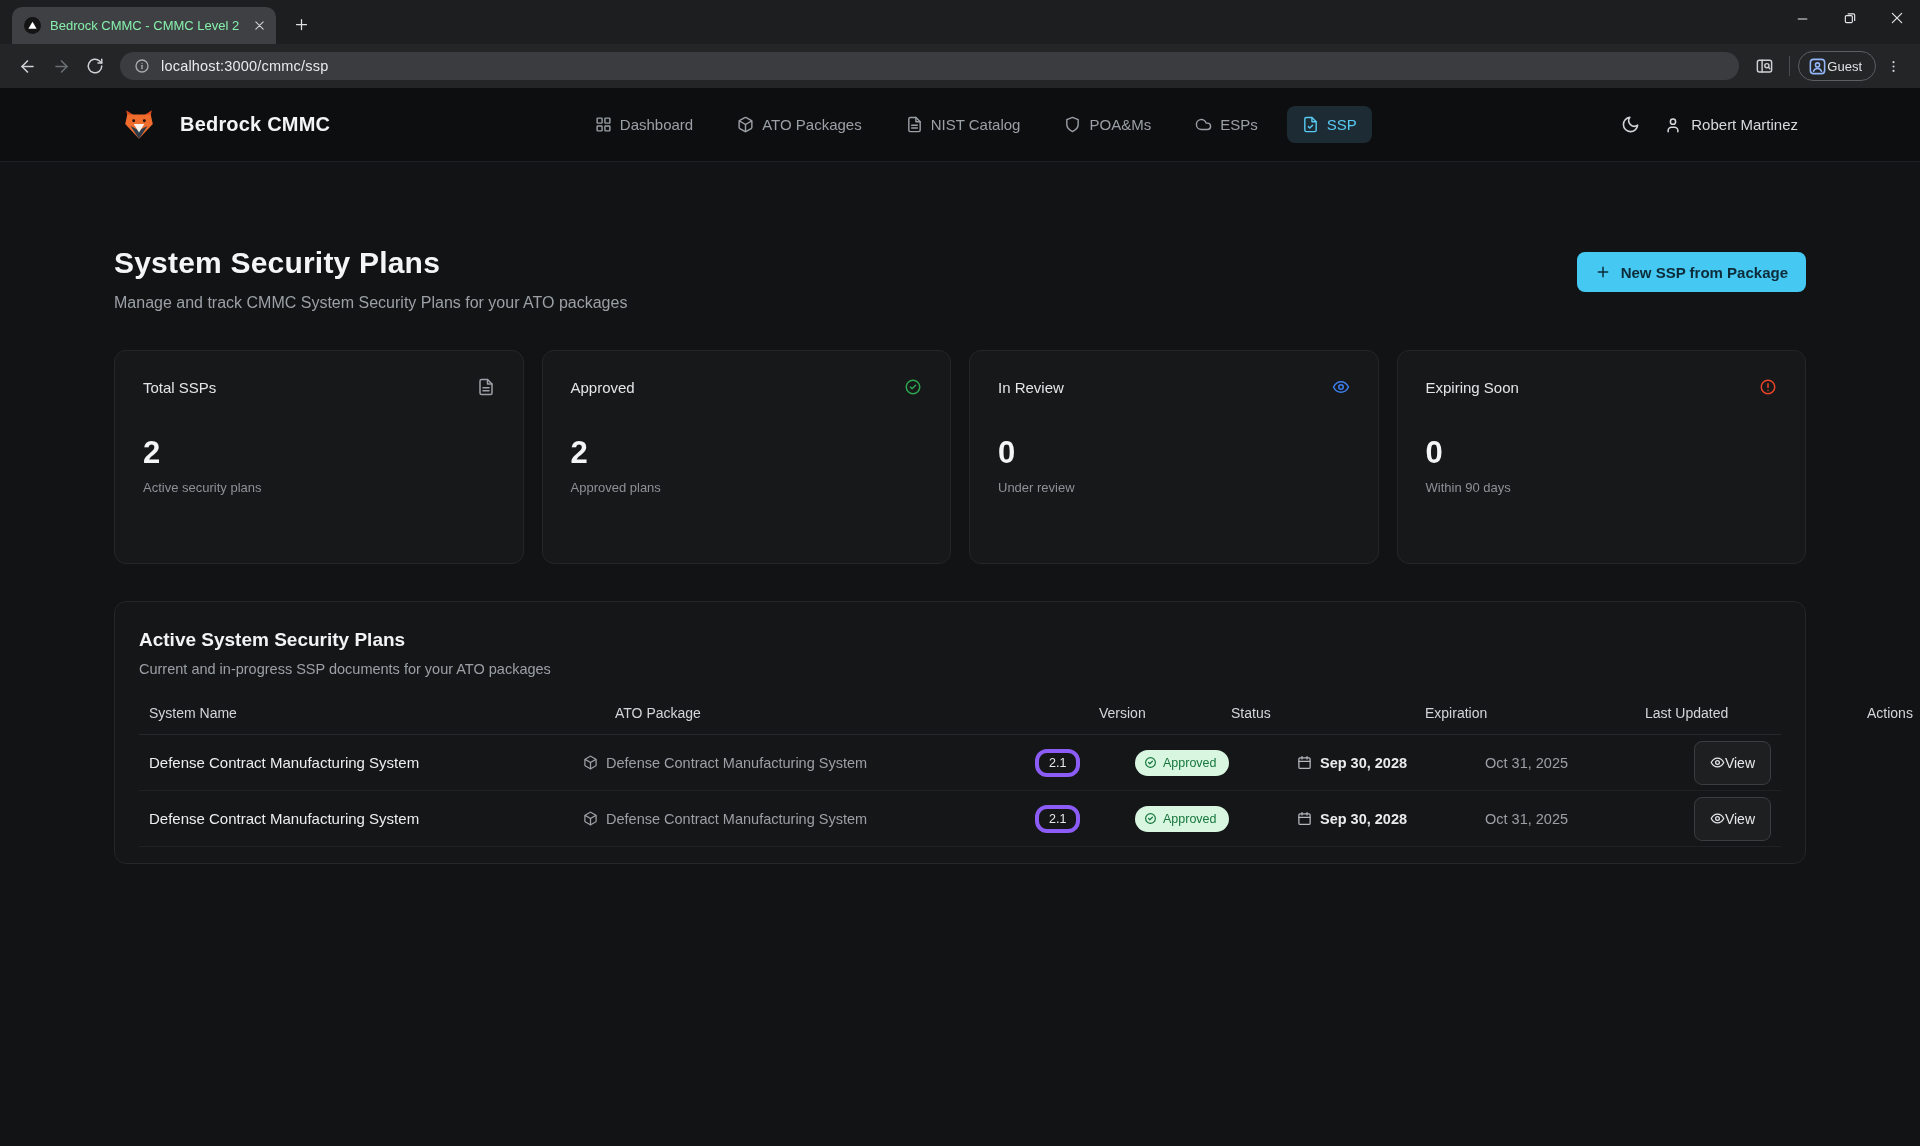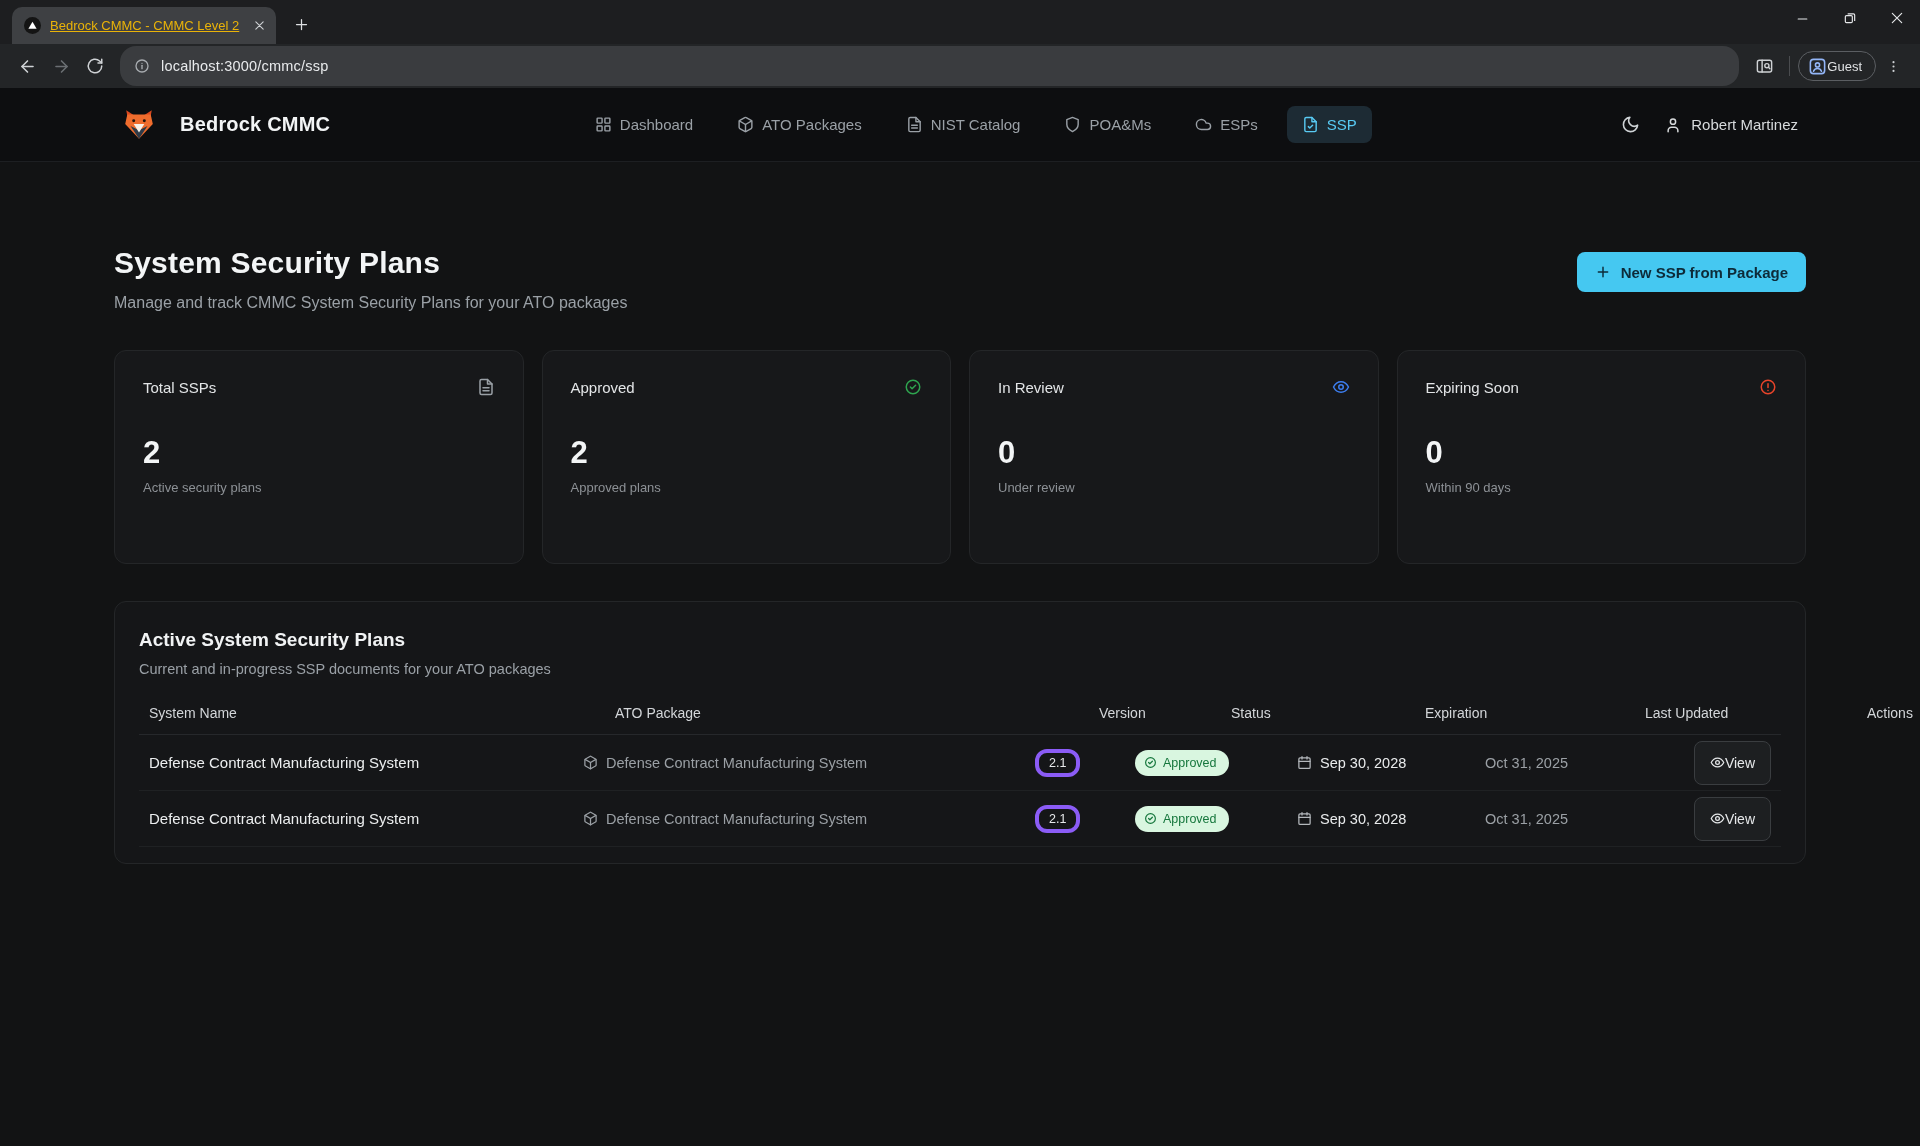--- a/index.html
+++ b/index.html
@@ -5,36 +5,36 @@
   * { margin:0; padding:0; box-sizing:border-box; }
   html,body { width:1920px; height:1146px; overflow:hidden; background:#121314;
               font-family:"Liberation Sans", sans-serif; }
   svg { display:block; }
 
   
   .tabstrip { height:44px; background:#1d1e20; display:flex; align-items:flex-end; }
   .tab { margin-left:12px; width:264px; height:37px; background:#3e4043;
          border-radius:10px 10px 0 0; display:flex; align-items:center;
          padding:0 8px 0 12px; gap:9px; }
-  .tab-title { flex:1; font-size:13px; color:#eab308; white-space:nowrap; overflow:hidden;text-decoration:underline; }
+  .tab-title { flex:1; font-size:13px; color:#86efac; white-space:nowrap; overflow:hidden; }
   .favicon { width:17px; height:17px; border-radius:50%; background:#141414; flex:none;
              display:flex; align-items:center; justify-content:center; }
   .tab-close { width:18px; height:18px; border-radius:50%; color:#cfd2d5; flex:none;
                display:flex; align-items:center; justify-content:center; cursor:pointer; }
   .new-tab { width:30px; height:30px; margin:0 0 5px 10px; border-radius:50%; color:#dfe1e3;
              display:flex; align-items:center; justify-content:center; cursor:pointer; }
   .win-controls { margin-left:auto; align-self:flex-start; display:flex; height:36px; }
   .win-btn { width:47px; height:36px; display:flex; align-items:center; justify-content:center;
              color:#e6e8ea; cursor:pointer; }
 
   .toolbar { height:44px; background:#232527; display:flex; align-items:center; padding:0 10px; }
   .nav-btn { width:34px; height:34px; border-radius:50%; display:flex; align-items:center;
              justify-content:center; color:#cfd2d5; cursor:pointer; flex:none; }
   .nav-btn.disabled { color:#6b6f73; }
-  .urlbar { flex:1; height:40px; background:#3a3c3f; border-radius:16px; margin:0 8px;
+  .urlbar { flex:1; height:28px; background:#3a3c3f; border-radius:16px; margin:0 8px;
             display:flex; align-items:center; padding:0 14px; gap:11px; }
   .url-text { font-size:14.5px; color:#e8eaec; letter-spacing:.2px; }
   .tb-sep { width:1px; height:20px; background:#4a4c4f; margin:0 8px; }
   .guest-chip { height:30px; border:1px solid #5b5e62; border-radius:15px; display:flex;
                 align-items:center; padding:0 13px 0 9px; cursor:pointer; }
   .guest-chip span { font-size:13px; color:#e0e2e4; }
 
   
   .app-header { height:74px; background:#0d0e10; border-bottom:1px solid #1d1f22;
                 display:flex; align-items:center; padding:0 122px; }
@@ -75,21 +75,21 @@
   .th { padding:0 10px 13px; font-size:14px; font-weight:500; color:#d3d6d9; }
   .th.right, .td.right { text-align:right; justify-self:stretch; }
   .trow { height:56px; border-bottom:1px solid #1f2123; }
   .td { padding:0 10px; font-size:14.5px; color:#9ba0a5; display:flex; align-items:center; gap:8px; }
   .td.sysname { color:#eceeef; font-weight:500; font-size:15px; }
   .ver-badge { display:inline-flex; align-items:center; height:28px; padding:0 10px;
                border:4px solid #8b5cf6; border-radius:12px; font-size:12.5px; color:#e6e8ea; }
   .status-badge { display:inline-flex; align-items:center; gap:6px; height:26px;
                   padding:0 12px 0 9px; background:#d9f6e0; border-radius:13px;
                   font-size:12.5px; font-weight:500; color:#15763c; }
-  .date-strong { color:#e9ebec; font-weight:400; font-size:14.5px; }
+  .date-strong { color:#e9ebec; font-weight:700; font-size:14.5px; }
   .td.right { justify-content:flex-end; }
   .view-btn { display:inline-flex; align-items:center; height:44px; padding:0 15px;
               background:#1d1f21; border:1px solid #3a3d40; border-radius:8px; color:#e6e8ea;
               font-size:14px; font-family:inherit; cursor:pointer; }
 </style>
 </head>
 <body>
 
 <div class="tabstrip">
   <div class="tab">

